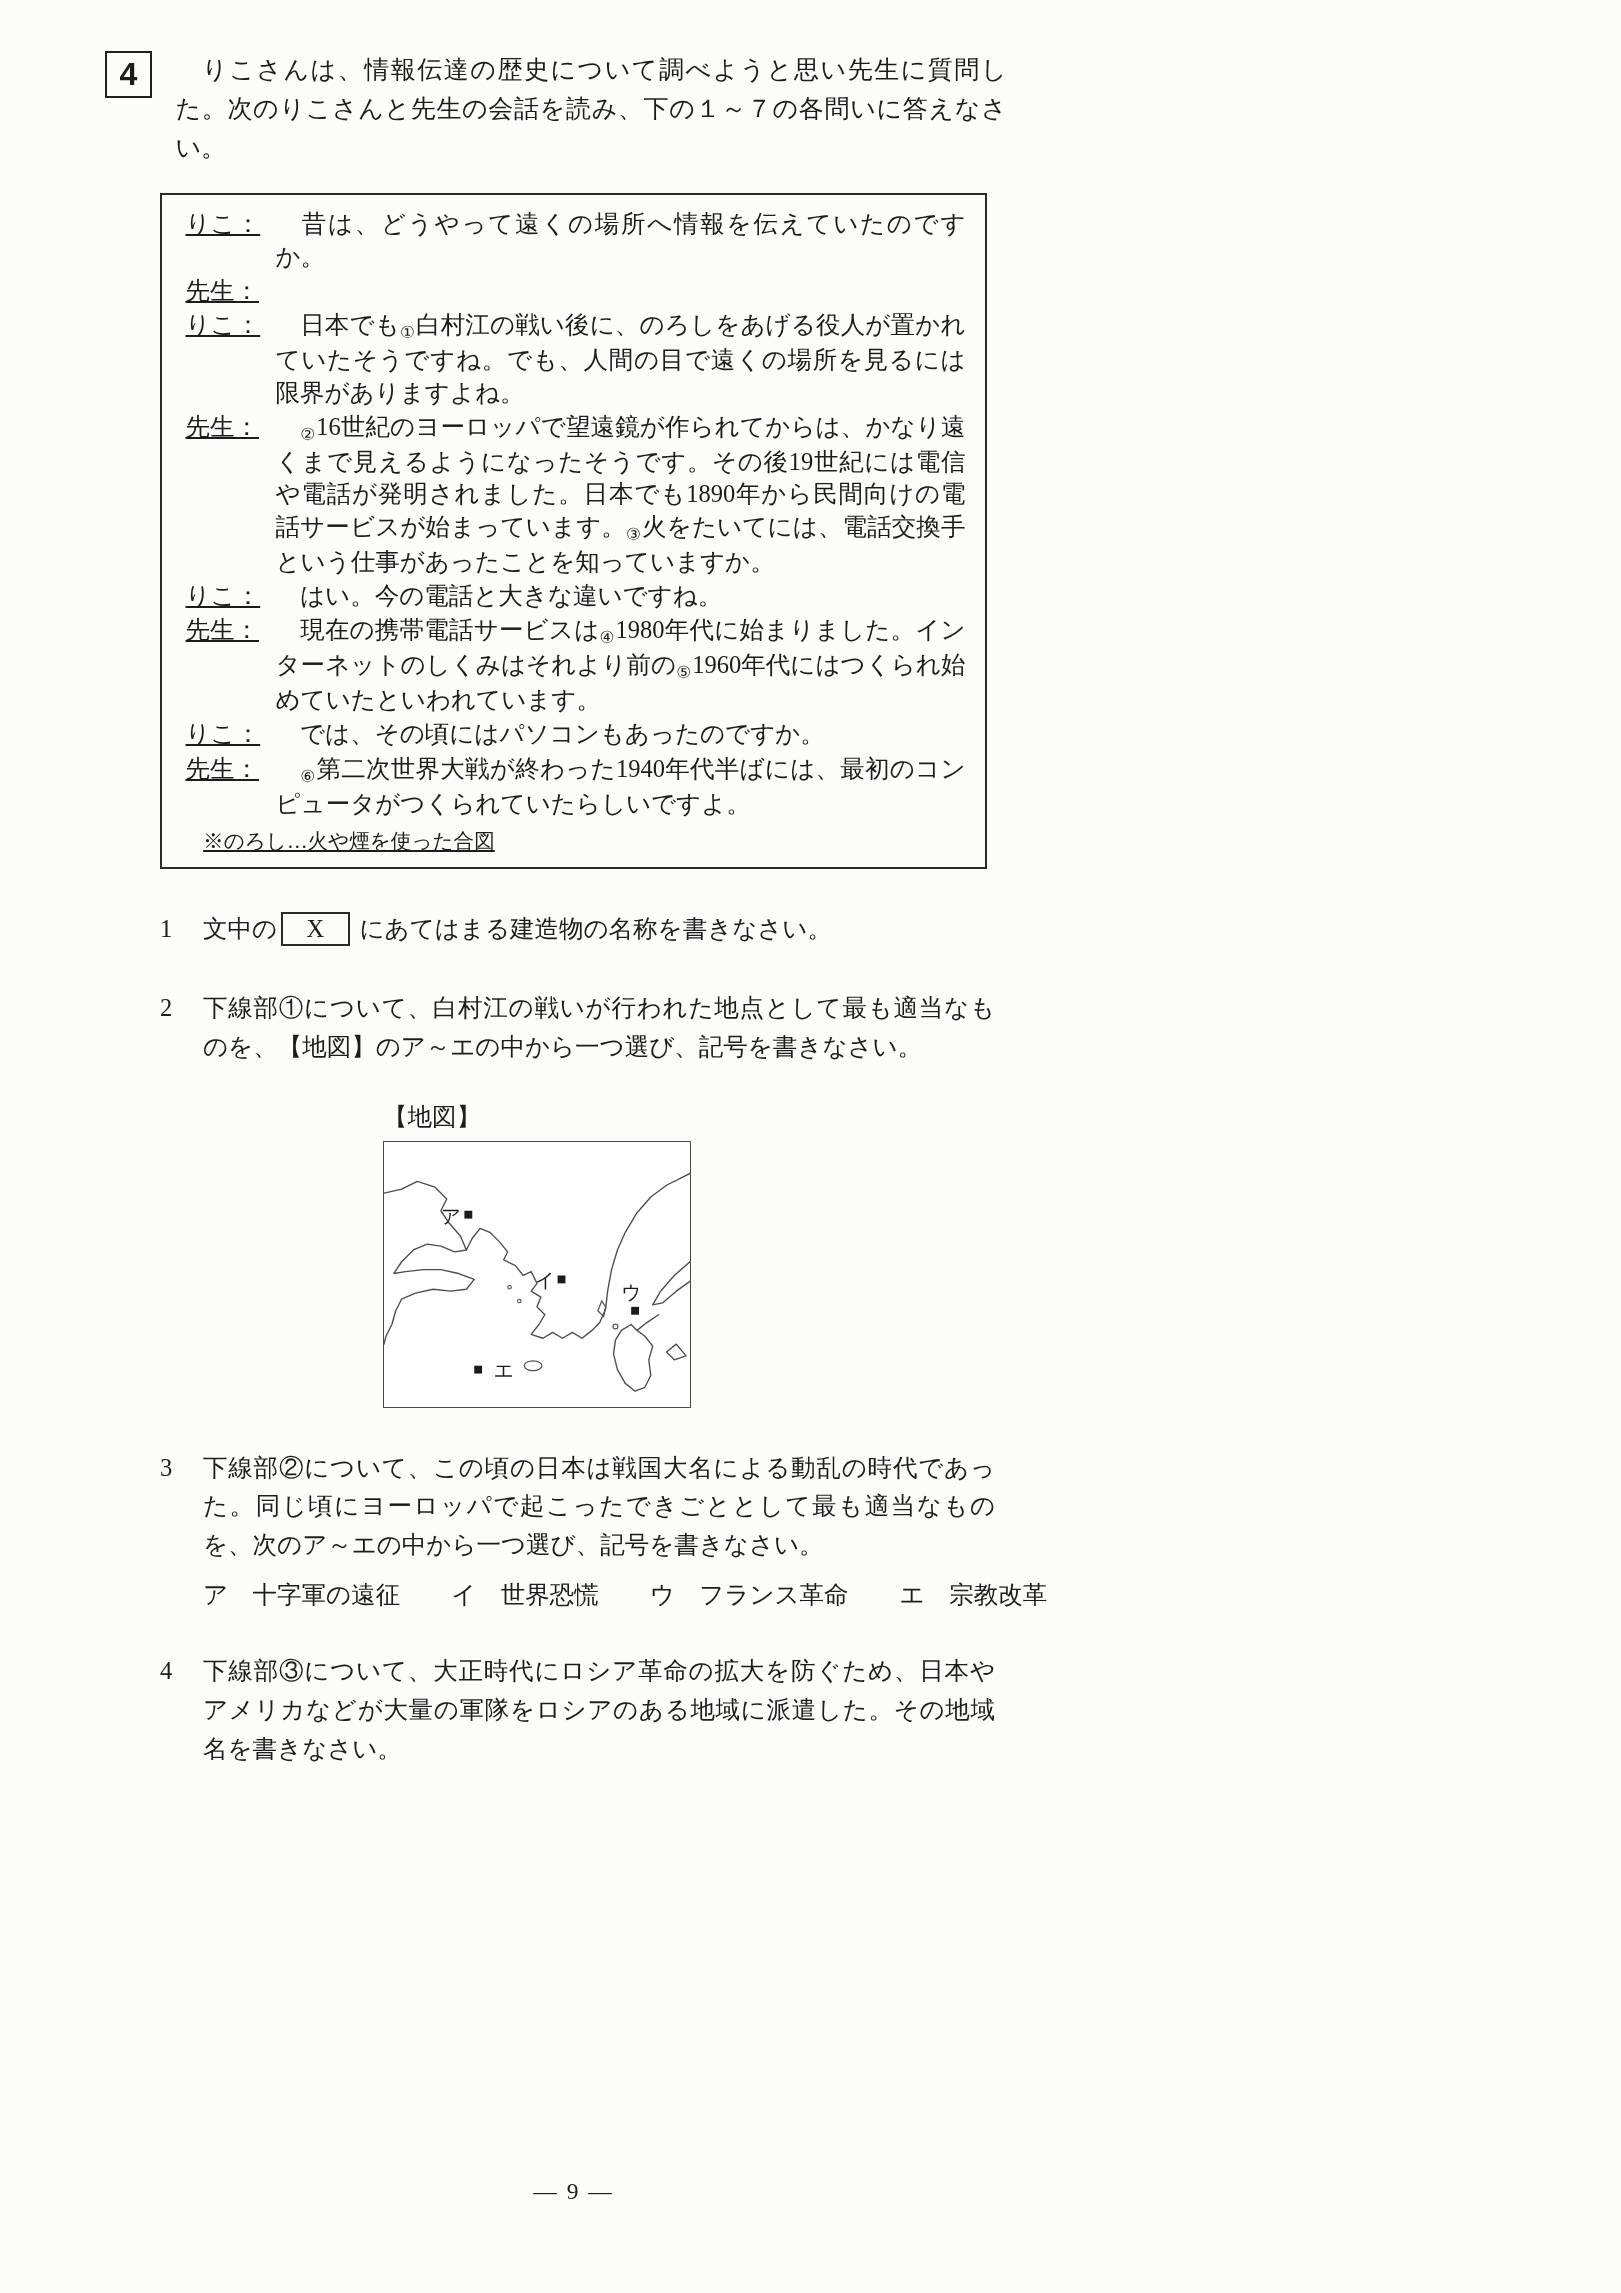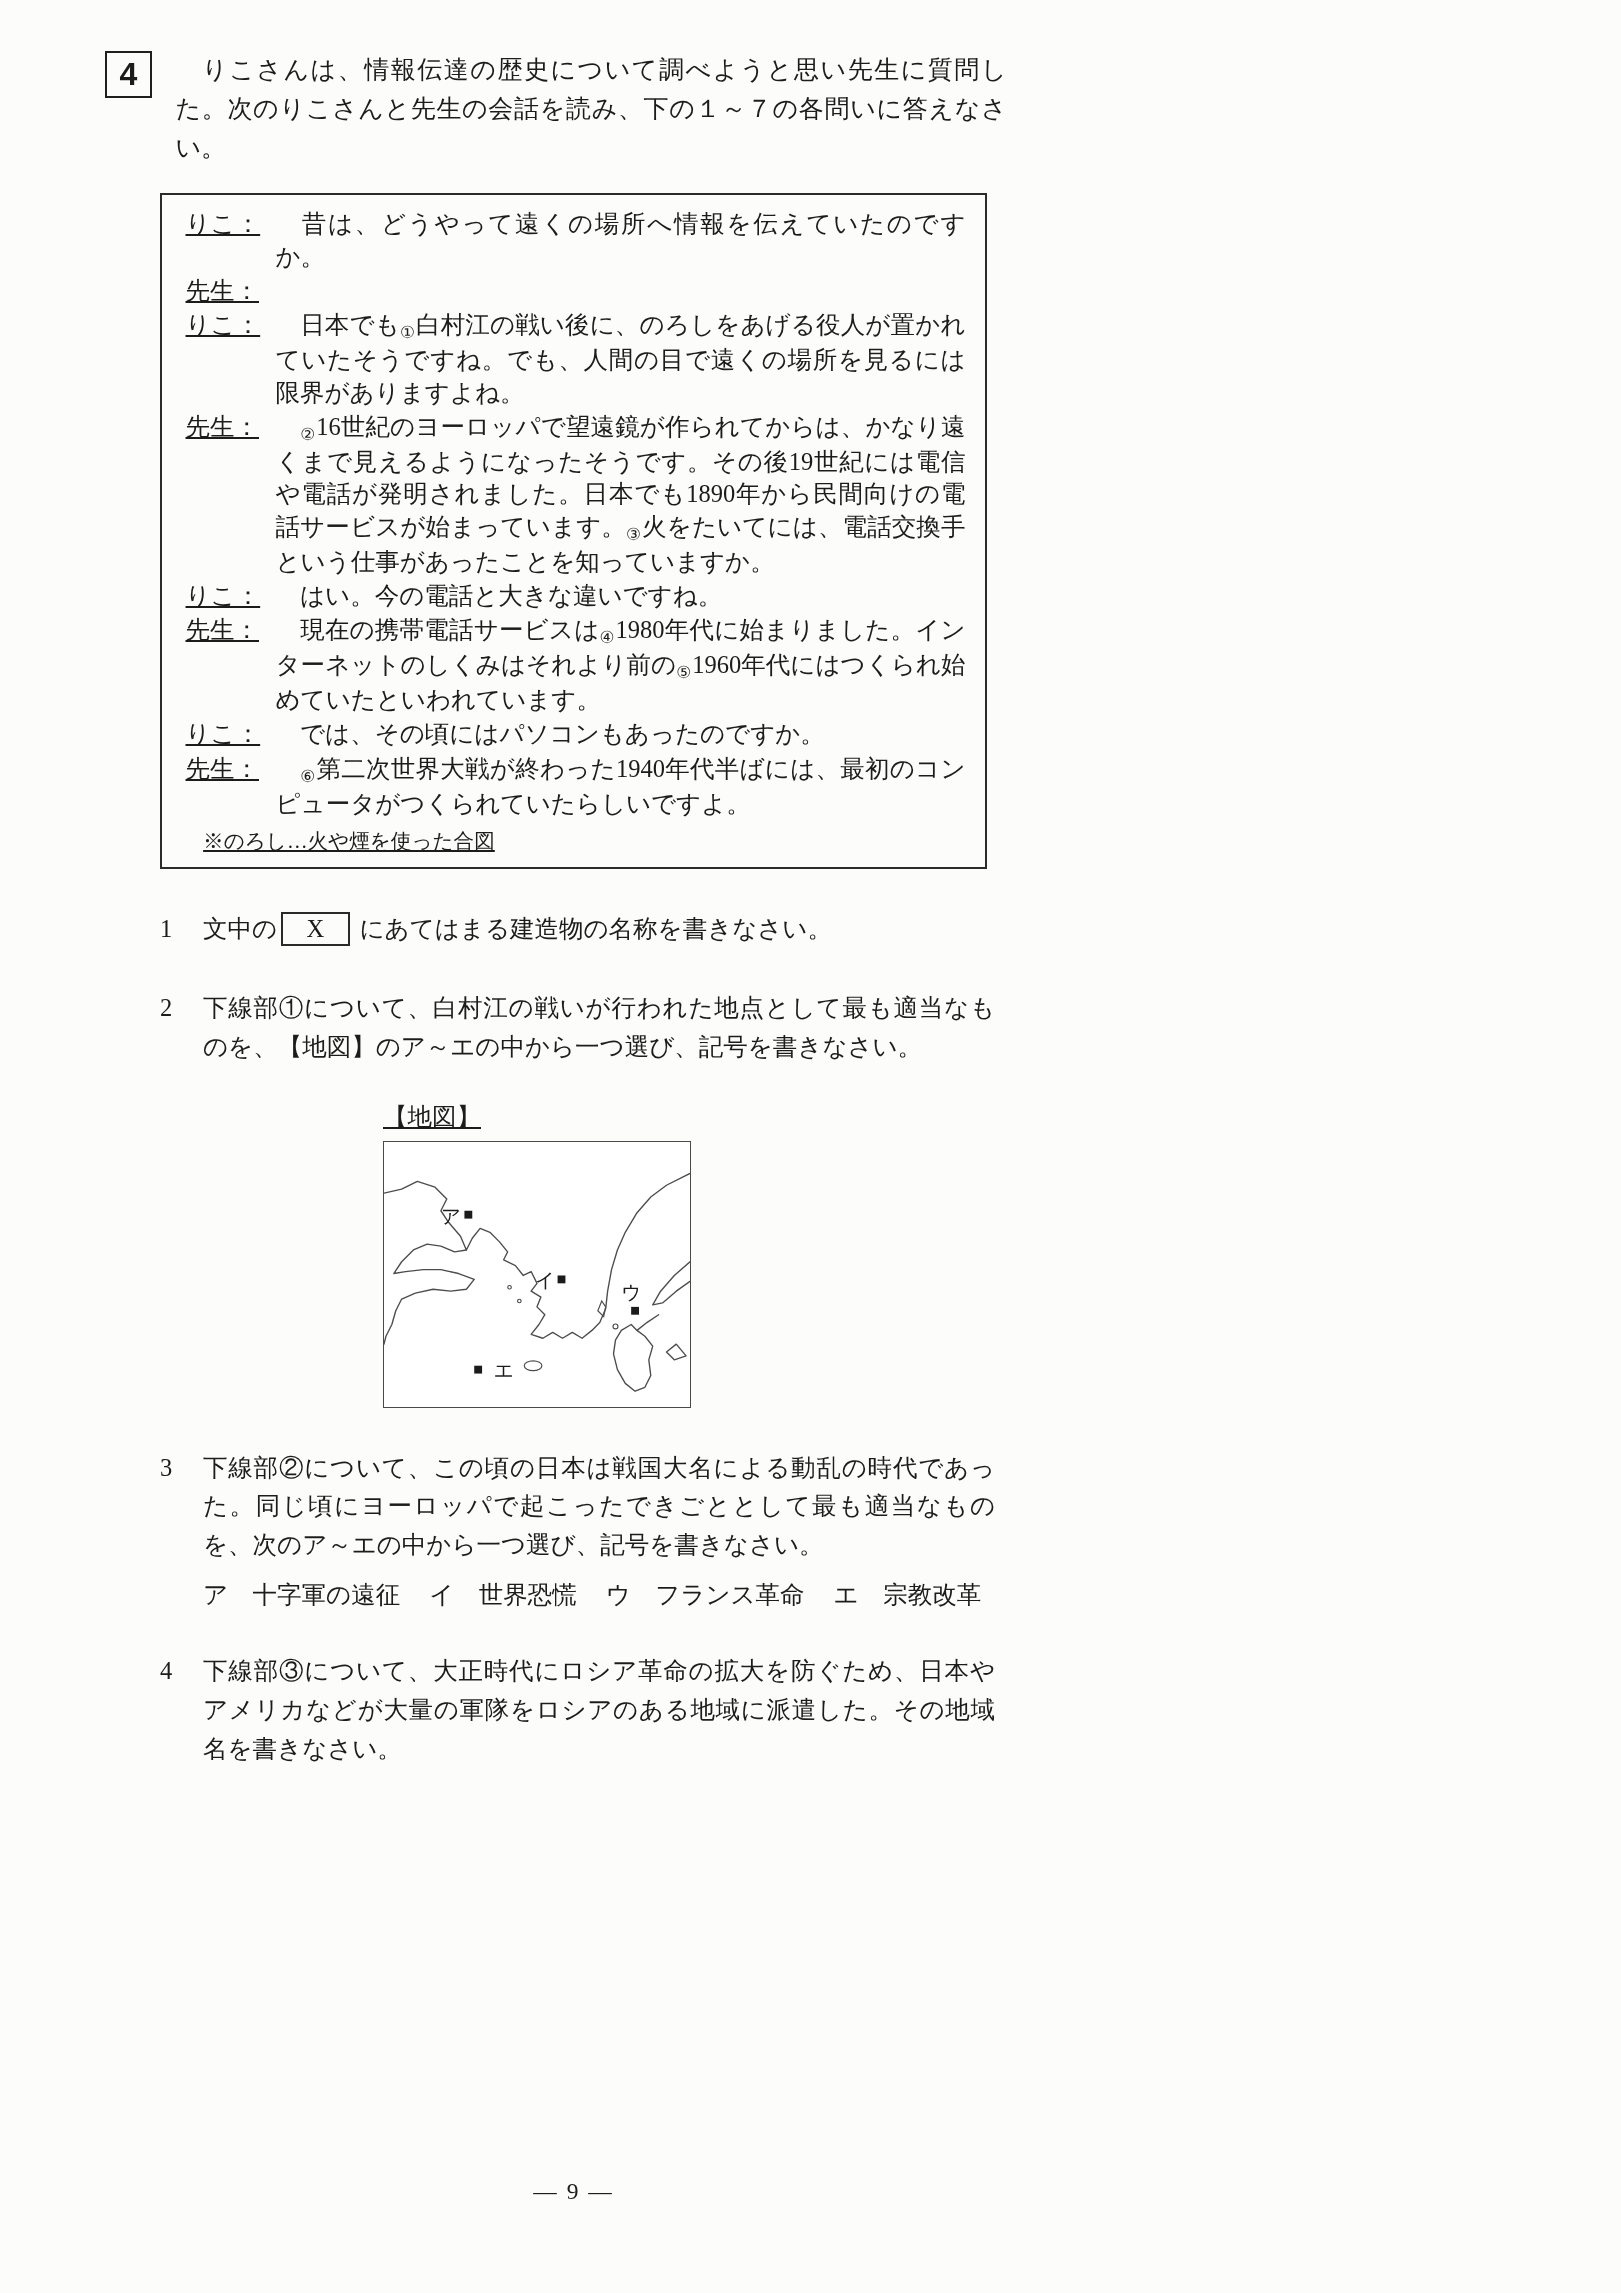--- a/index.html
+++ b/index.html
@@ -101,33 +101,32 @@
   }
   .q-no {
     flex: 0 0 43px;
   }
   .q-text {
     flex: 1;
     text-align: justify;
   }
   .options-row {
     display: flex;
-    gap: 29px;
+    gap: 51px;
     margin: 13.7px 0 0 203px;
     font-size: 24.5px;
   }
   
   .map-block {
     margin: 33px 0 0 383px;
     width: 310px;
   }
   .map-title {
     font-size: 24.5px;
     margin-bottom: 7.8px;
-    text-decoration: underline;
   }
   .map-frame {
     width: 306px;
     height: 265px;
     border: 1.5px solid #4a4a4a;
     background: #ffffff;
   }
   .map-frame svg { display: block; }
   .coast {
     fill: none;

